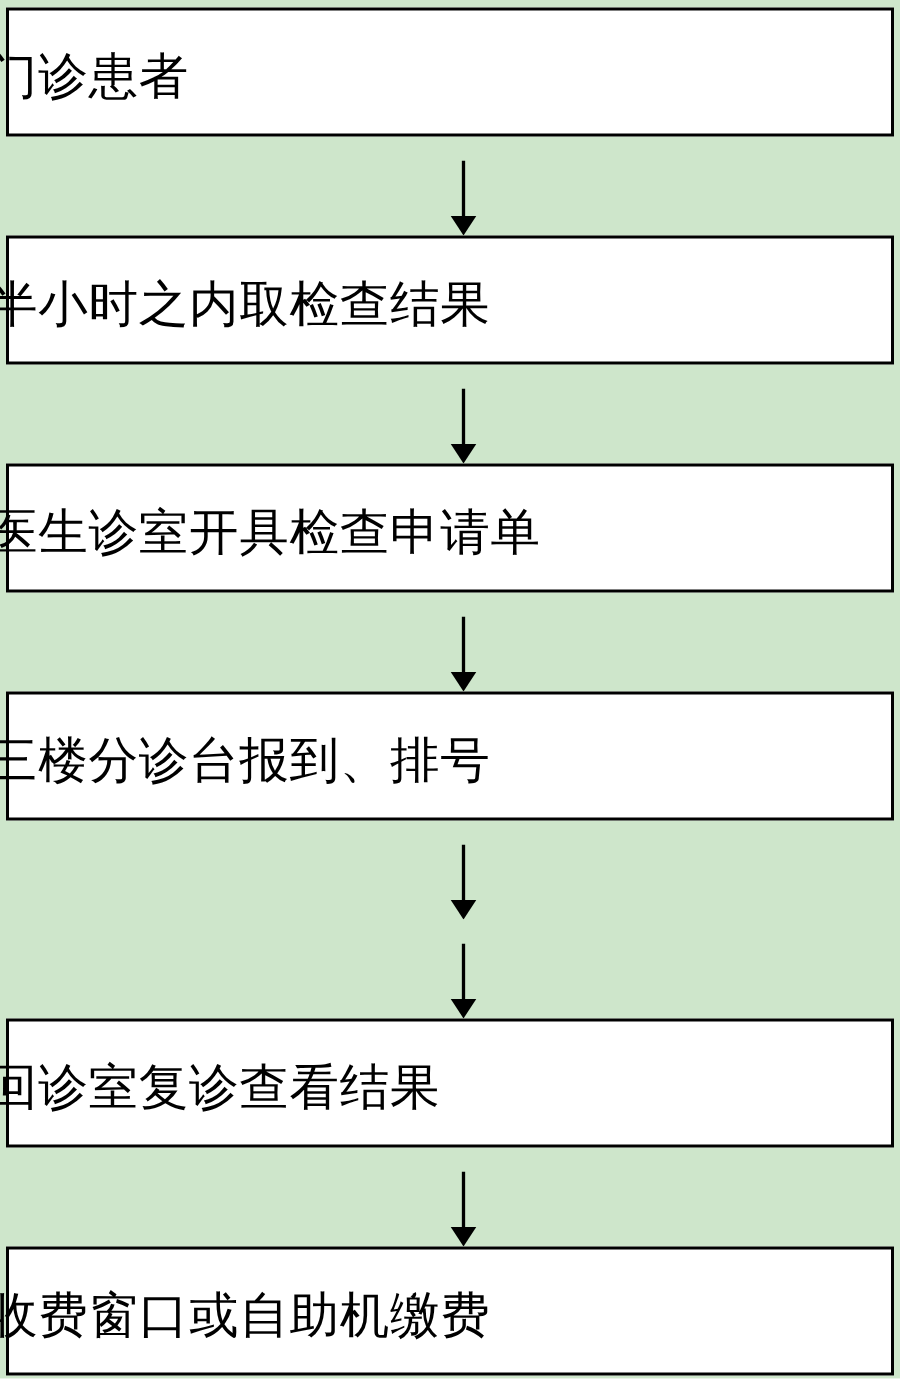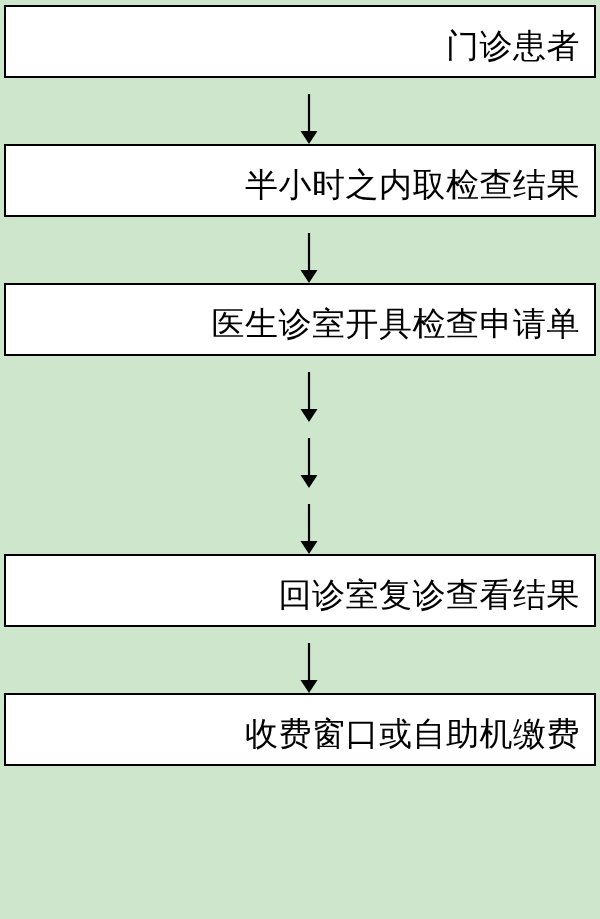--- a/index.html
+++ b/index.html
@@ -14,26 +14,26 @@
   .canvas {
     width: 600px;
     height: 919px;
     background: var(--bg);
     padding-top: 5px;
     overflow: hidden;
     font-family: "Liberation Serif", "DejaVu Serif", serif;
   }
   .box {
     margin: 0 4px;
-    height: 73px;
+    height: 86px;
     background: var(--box-fill);
     border: 2.5px solid var(--border);
     display: flex;
     align-items: center;
-    justify-content: flex-end;
+    justify-content: flex-start;
   }
   .box .label {
     font-size: 33px;
     line-height: 1;
     color: var(--text);
     letter-spacing: 0.5px;
     white-space: nowrap;
     transform: translateX(-14px);
     padding-top: 9px;
   }
@@ -81,20 +81,23 @@
     <span class="label">医生诊室开具检查申请单</span>
   </div>
 
   <div class="gap">
     <svg class="arrow" width="20" height="50" viewBox="0 0 20 50">
       <line x1="10" y1="0" x2="10" y2="38" stroke="currentColor" stroke-width="2.2"></line>
       <polygon points="1.5,37 18.5,37 10,50" fill="currentColor"></polygon>
     </svg>
   </div>
 
+  <div class="box">
+    <span class="label">三楼分诊台报到、排号</span>
+  </div>
 
   <div class="gap">
     <svg class="arrow" width="20" height="50" viewBox="0 0 20 50">
       <line x1="10" y1="0" x2="10" y2="38" stroke="currentColor" stroke-width="2.2"></line>
       <polygon points="1.5,37 18.5,37 10,50" fill="currentColor"></polygon>
     </svg>
   </div>
 
 
   <div class="gap">

